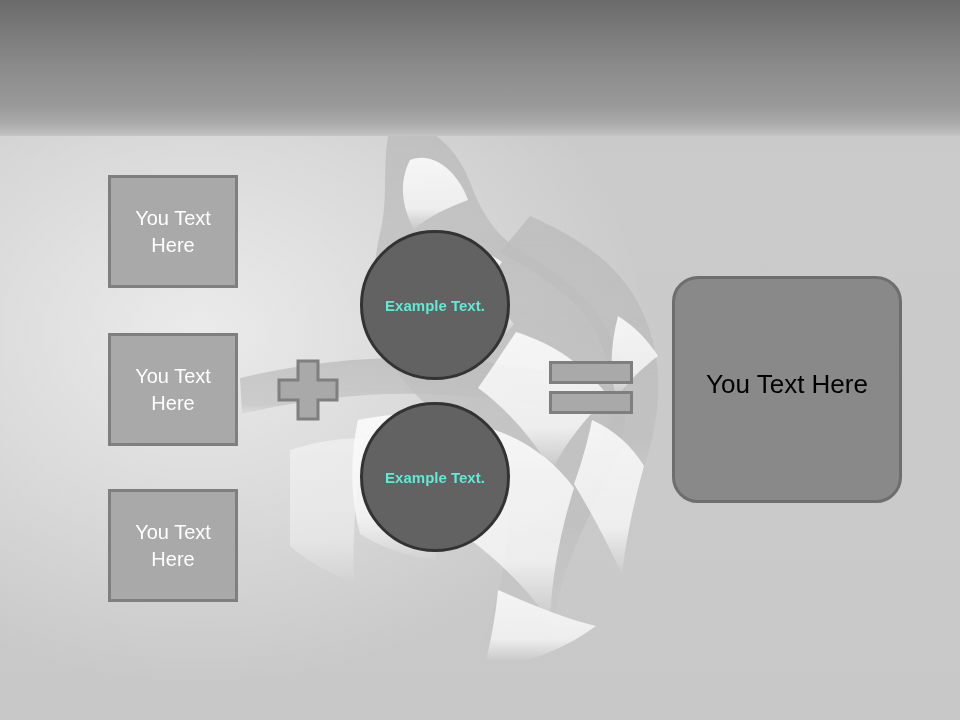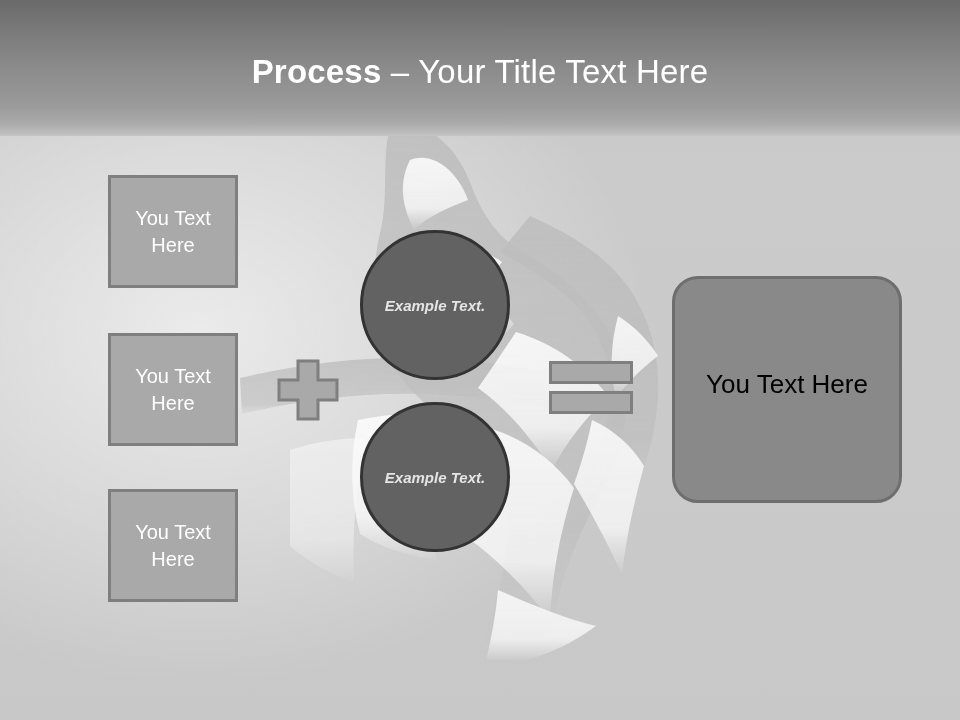--- a/index.html
+++ b/index.html
@@ -105,25 +105,24 @@
     left: 360px;
     width: 150px;
     height: 150px;
     border-radius: 50%;
     background: #626262;
     border: 3px solid #333333;
     box-sizing: border-box;
     display: flex;
     align-items: center;
     justify-content: center;
-    color: #e5e5e5;
+    color: #5eead4;
     font-size: 15px;
     line-height: 23px;
     font-weight: bold;
-    font-style: italic;
     text-align: center;
   }
   .circle.c1 { top: 230px; }
   .circle.c2 { top: 402px; }
 
   
   .equals-sign {
     position: absolute;
     left: 549px; top: 361px;
     width: 84px; height: 54px;
@@ -207,23 +206,20 @@
                C376 420 360 390 344 364 C352 342 358 320 362 300 Z" fill="url(#artFade)"></path>
       <path d="M268 470 C300 484 332 498 366 506 C344 522 320 534 296 540
                L256 540 C262 516 266 492 268 470 Z" fill="url(#artFade)"></path>
       <path d="M60 330 C84 322 110 318 134 318 C126 366 122 414 124 462
                C100 454 78 442 60 426 Z" fill="url(#artFade)" opacity="0.55"></path>
       <path d="M210 150 C238 162 264 180 284 204 L268 222 C248 200 226 182 200 170 Z" fill="url(#artFade)" opacity="0.6"></path>
     </svg>
   </div>
 
   <div class="header"></div>
-  <div class="slide-title">
-    <span class="t-bold">Process</span><span class="t-dash"> – </span><span class="t-rest">Your Title Text Here</span>
-  </div>
 
   <div class="input-box b1">
     <span>You Text Here</span>
   </div>
   <div class="input-box b2">
     <span>You Text Here</span>
   </div>
   <div class="input-box b3">
     <span>You Text Here</span>
   </div>

